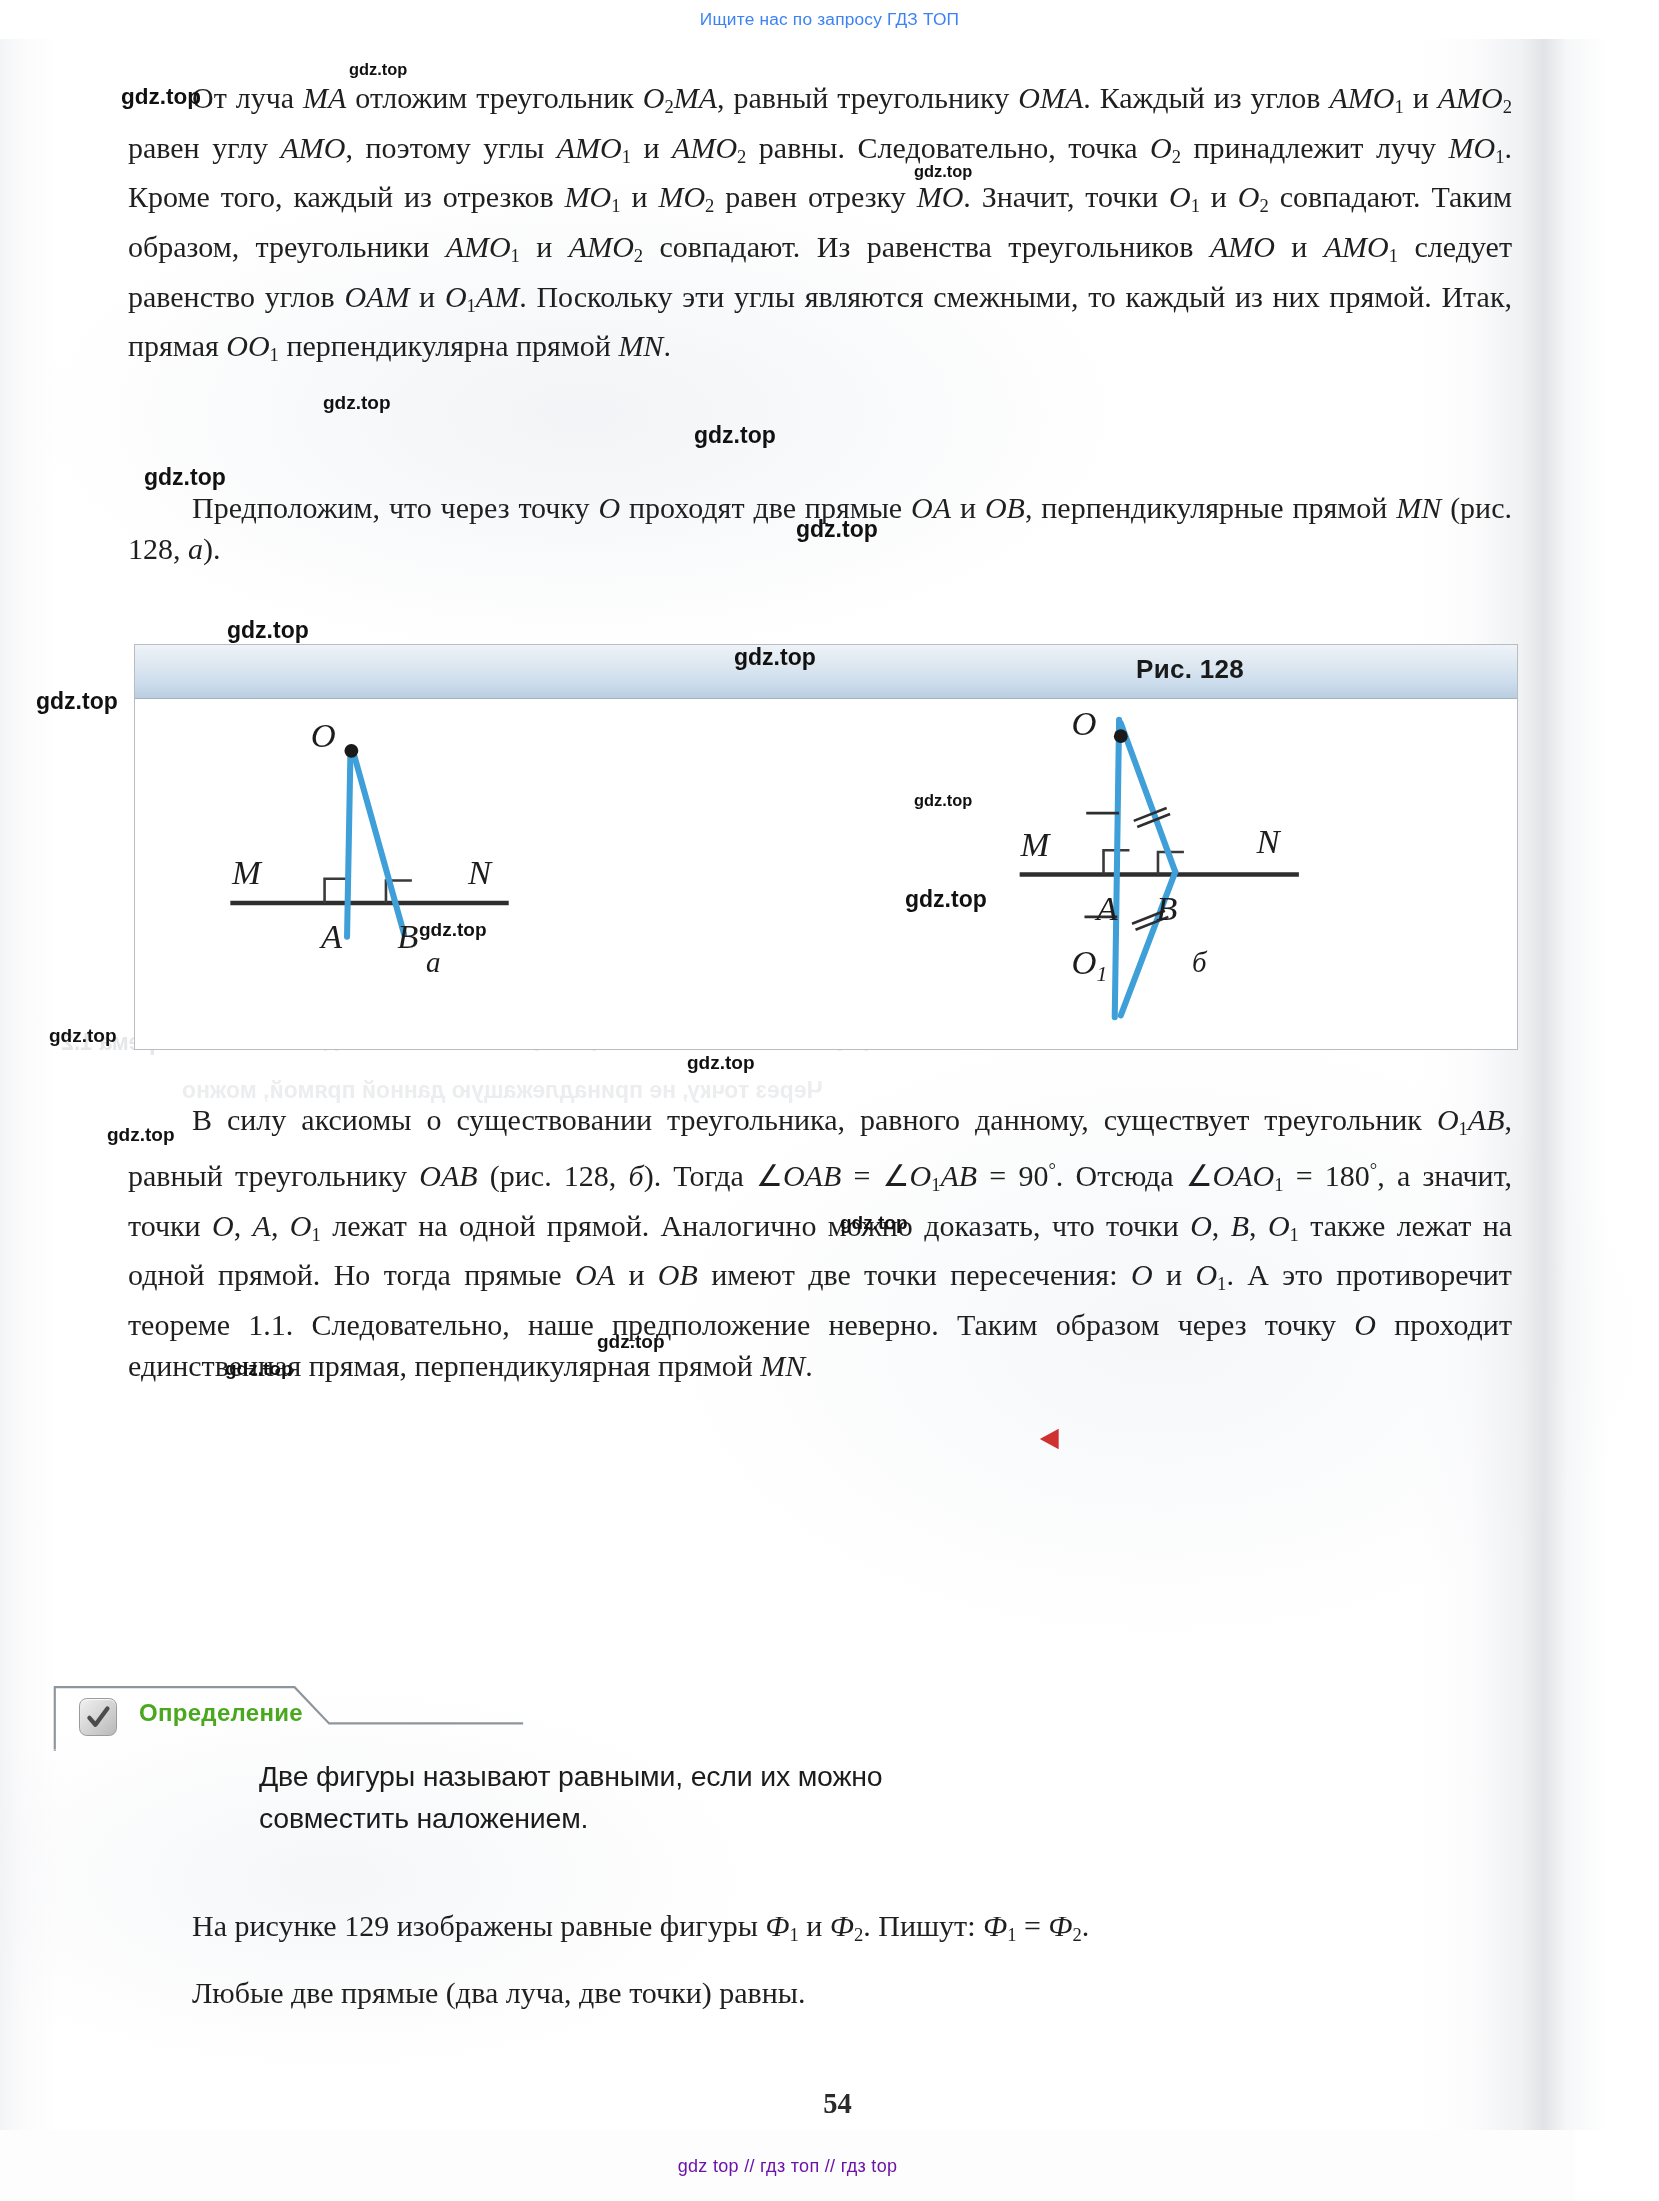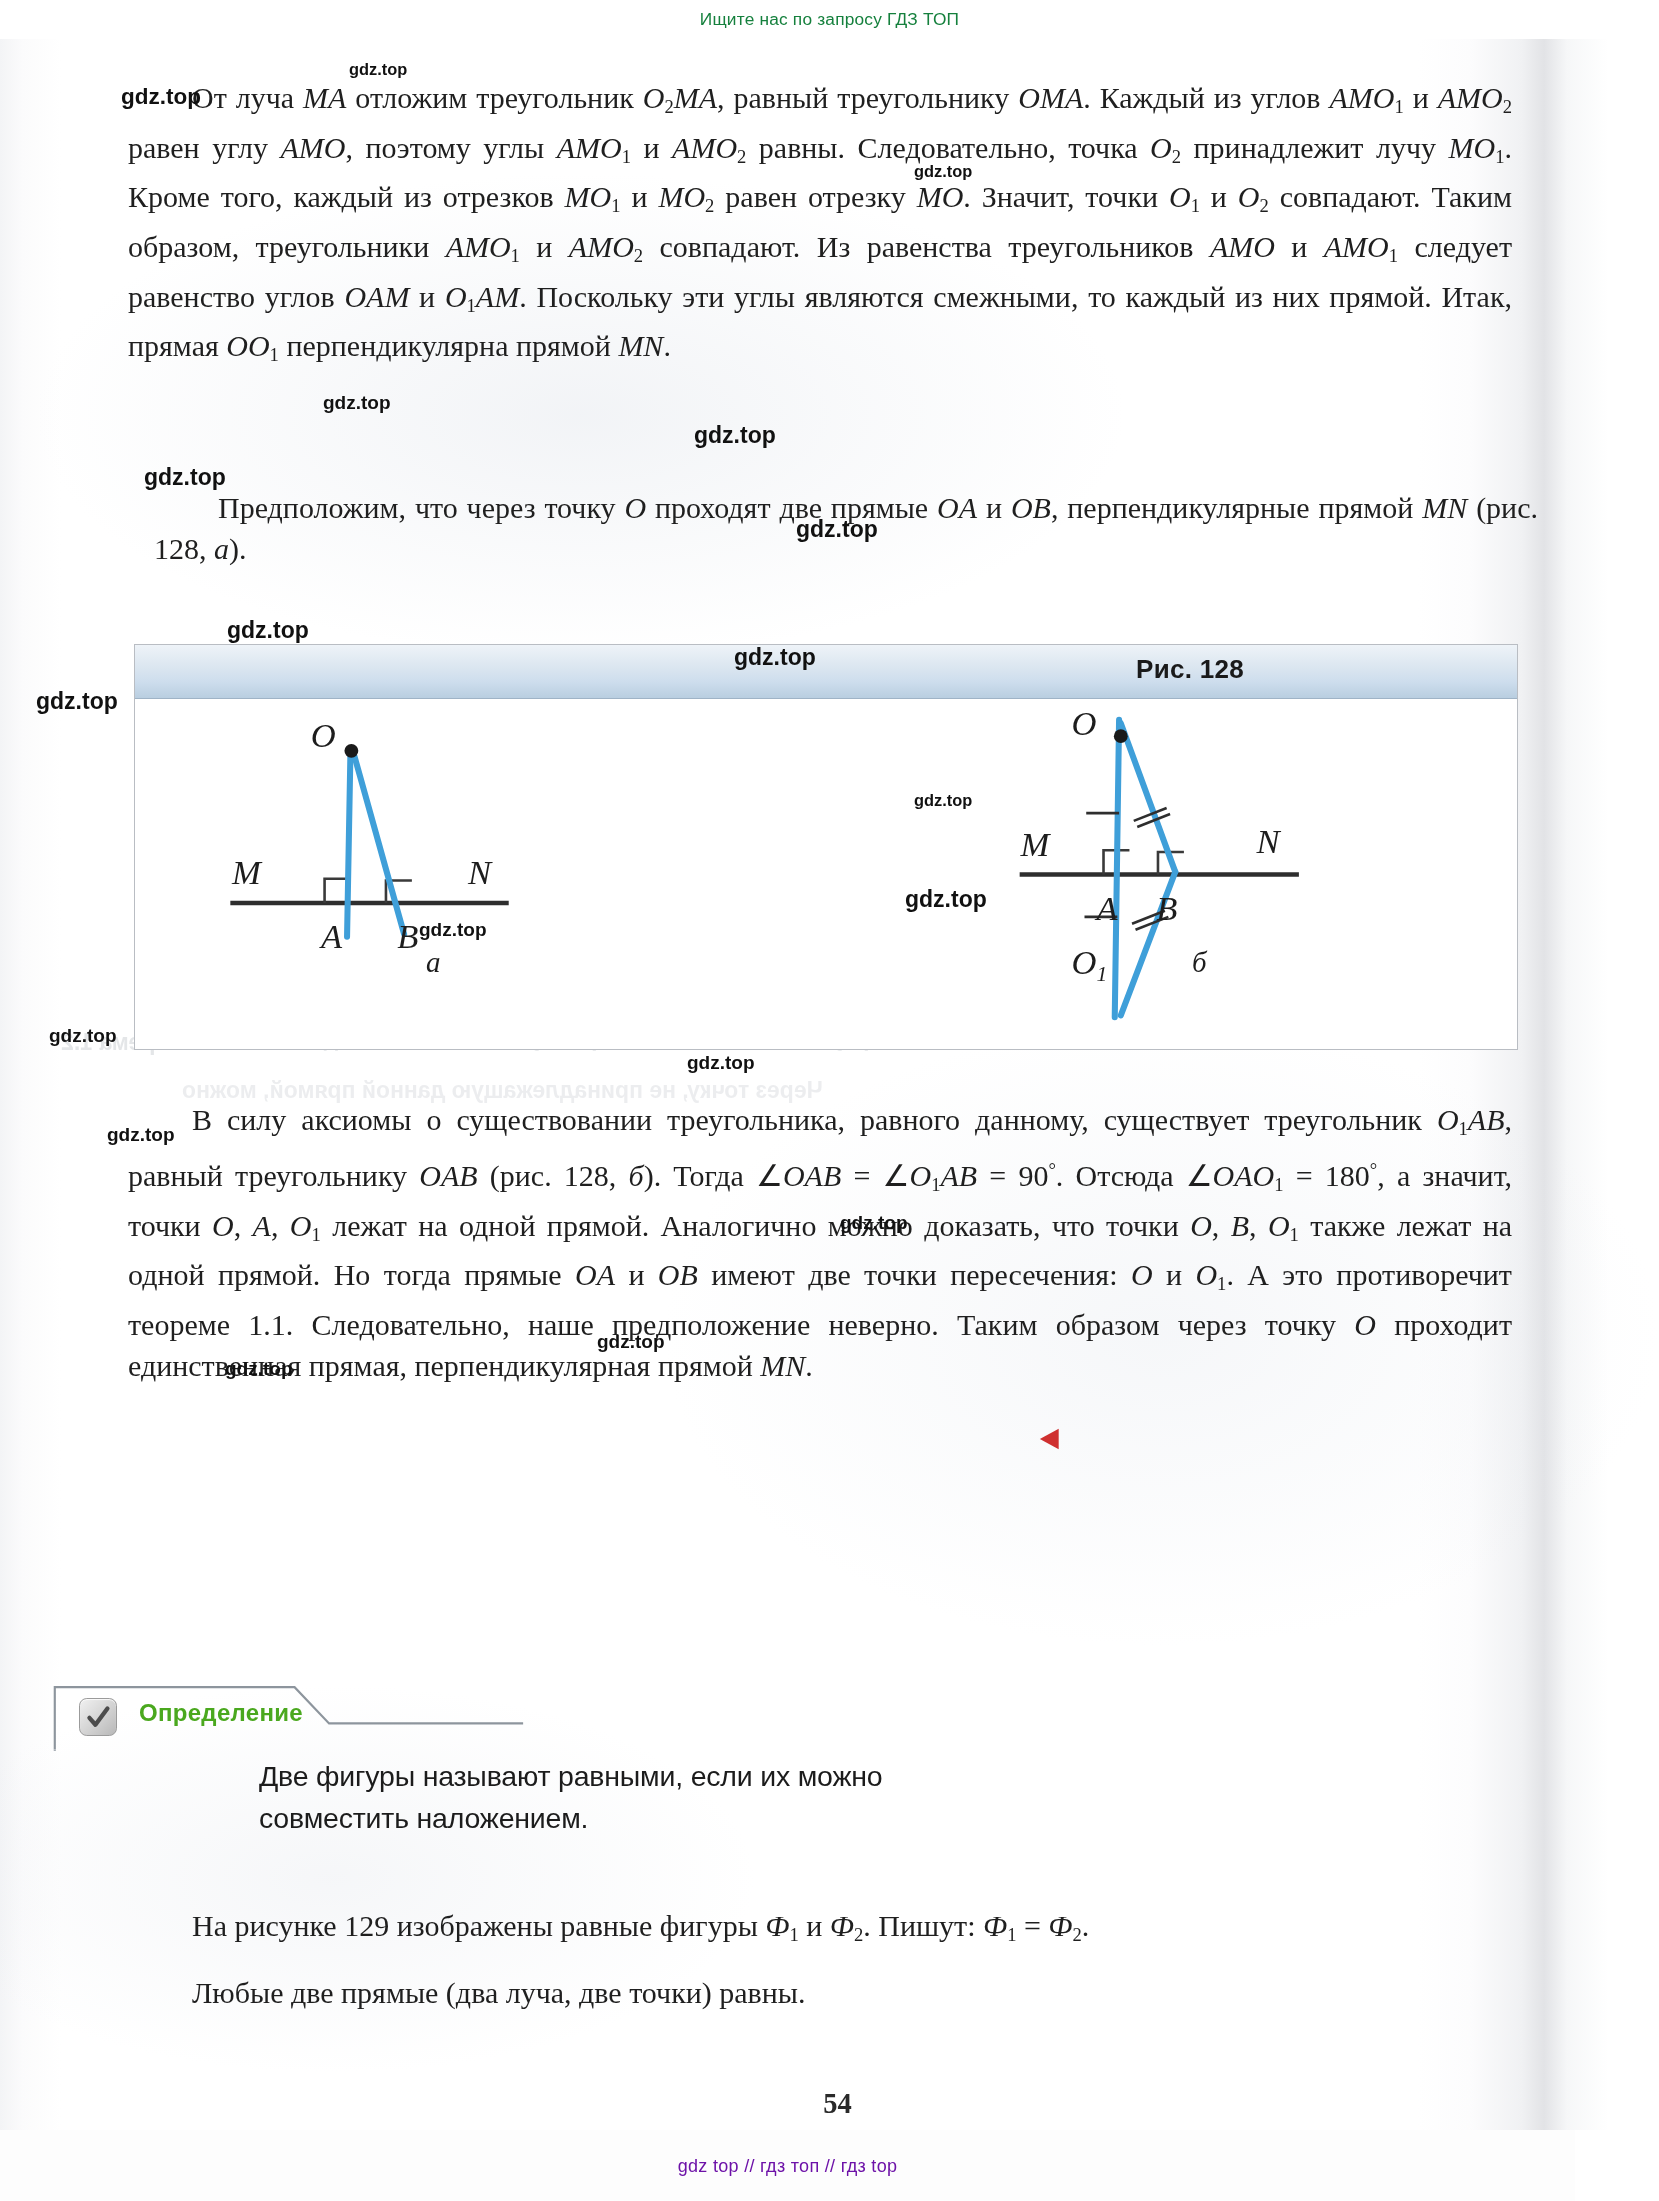--- a/index.html
+++ b/index.html
@@ -11,21 +11,21 @@
     position:relative;
   }
 
   
   #promo-strip{
     position:absolute;left:0;top:0;width:1659px;height:39px;
     background:#ffffff;
     display:flex;align-items:center;justify-content:center;
   }
   #promo-strip .promo-text{
-    color:#15803d;
+    color:#3b82f6;
     font-family:"Liberation Sans", sans-serif;
     font-size:17.3px;font-weight:400;letter-spacing:0.2px;
     white-space:nowrap;
   }
 
   
   #page-sheet{
     position:absolute;left:0;top:39px;width:1659px;height:2091px;
     background:
       linear-gradient(to right,
@@ -173,21 +173,21 @@
       <div class="ghost" style="left: 221px; top: 934px; font-size: 23px; color: rgba(120, 130, 142, 0.17);">острые (рис. 124, а).</div>
       <div class="ghost" style="left: 221px; top: 986px; font-size: 23px; color: rgba(120, 130, 142, 0.16);">Треугольник называют прямоугольным, если один из его</div>
       <div class="ghost" style="left: 182px; top: 1038px; font-size: 23px; color: rgba(120, 130, 142, 0.14);">Через точку, не принадлежащую данной прямой, можно</div>
       <div class="ghost" style="left: 61px; top: 990px; font-size: 23px; color: rgba(120, 130, 142, 0.2);">Теорема 1.2</div>
     </div>
 
   <div class="col" style="top:38px;">
     <p class="para">От луча <i>MA</i> отложим треугольник <i>O</i><sub>2</sub><i>MA</i>, равный треугольнику <i>OMA</i>. Каждый из углов <i>AMO</i><sub>1</sub> и <i>AMO</i><sub>2</sub> равен углу <i>AMO</i>, поэтому углы <i>AMO</i><sub>1</sub> и <i>AMO</i><sub>2</sub> равны. Следовательно, точка <i>O</i><sub>2</sub> принадлежит лучу <i>MO</i><sub>1</sub>. Кроме того, каждый из отрезков <i>MO</i><sub>1</sub> и <i>MO</i><sub>2</sub> равен отрезку <i>MO</i>. Значит, точки <i>O</i><sub>1</sub> и <i>O</i><sub>2</sub> совпадают. Таким образом, треугольники <i>AMO</i><sub>1</sub> и <i>AMO</i><sub>2</sub> совпадают. Из равенства треугольников <i>AMO</i> и <i>AMO</i><sub>1</sub> следует равенство углов <i>OAM</i> и <i>O</i><sub>1</sub><i>AM</i>. Поскольку эти углы являются смежными, то каждый из них прямой. Итак, прямая <i>OO</i><sub>1</sub> перпендикулярна прямой <i>MN</i>.</p>
   </div>
 
-  <div class="col" style="top:448px;margin-left:26px;">
+  <div class="col" style="top:448px;">
     <p class="para">Предположим, что через точку <i>O</i> проходят две прямые <i>OA</i> и <i>OB</i>, перпендикулярные прямой <i>MN</i> (рис. 128, <i>а</i>).</p>
   </div>
 
   <div id="figure-block">
     <div id="figure-caption-bar"></div>
     <div id="figure-caption-label">Рис. 128</div>
 
     <div id="figure-canvas">
       <svg width="1382" height="351" viewBox="0 0 1598 406">
 

